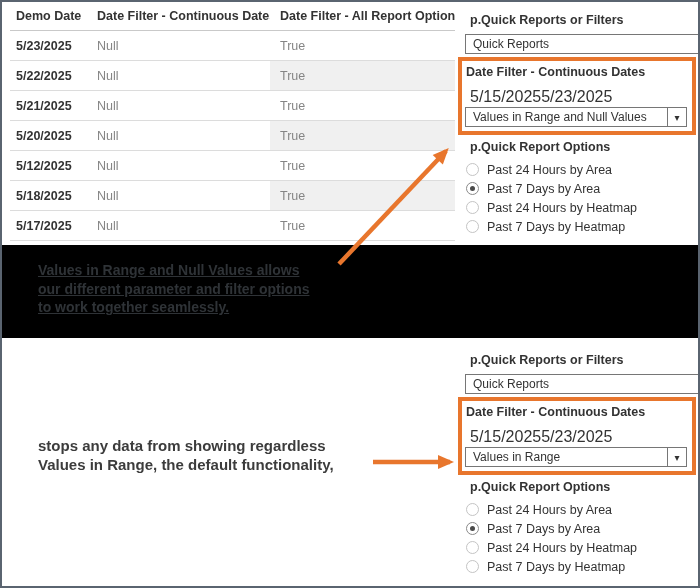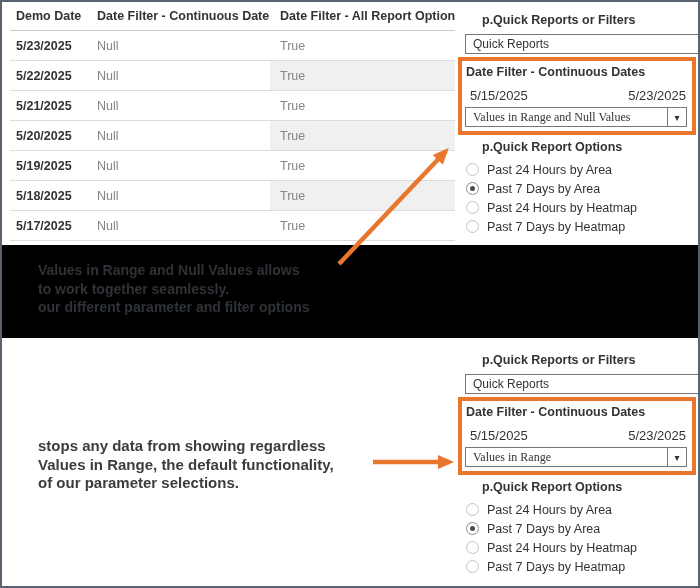--- a/index.html
+++ b/index.html
@@ -18,39 +18,39 @@
   .cells { position:absolute; inset:0; display:grid; grid-template-columns:14px 81px 173px 185px; align-items:center; }
   .cell { font-size:12.5px; white-space:nowrap; overflow:hidden; }
   .cell.h { font-weight:bold; color:#333; }
   .cell.date { font-weight:bold; color:#333; }
   .cell.val { color:#858585; }
   .cell.c3 { padding-left:10px; }
 
   
   .black-band { position:absolute; left:2px; top:245px; width:696px; height:93px; background:#000; }
   .black-band .txt { position:absolute; left:36px; top:16px; font-size:14px; font-weight:bold;
-                     color:#2F3337; line-height:18.5px; }
+                     color:#2F3337; line-height:18.5px;text-decoration:underline; }
 
   
   .bottom-note { position:absolute; left:38px; top:437px; font-size:15px; font-weight:bold;
                  color:#3C3C3C; line-height:18.5px; }
 
   
   .panel { position:absolute; left:458px; width:240px; }
-  .p-head { margin:12px 0 6px 24px; font-size:12.5px; font-weight:bold; color:#333; height:16px; line-height:16px; white-space:nowrap; }
+  .p-head { margin:12px 0 6px 12px; font-size:12.5px; font-weight:bold; color:#333; height:16px; line-height:16px; white-space:nowrap; }
   .dropdown { margin-left:7px; width:256px; height:20px; border:1px solid #767676; background:#fff;
               display:flex; align-items:stretch; cursor:default; }
   .dd-text { flex:1; font-size:12px; color:#333; line-height:18px; padding-left:7px; white-space:nowrap; overflow:hidden; }
   .dd-btn { width:19px; border-left:1px solid #767676; display:flex; align-items:center; justify-content:center;
             font-size:10px; color:#333; }
   .orange-box { margin-top:3px; width:238px; border:4px solid #E8762D; background:#fff; padding:3px 0 4px 0; }
   .ob-title { margin-left:4px; height:16px; line-height:16px; font-size:12.5px; font-weight:bold; color:#333; white-space:nowrap; }
-  .ob-dates { display:flex; justify-content:space-between; margin:8px 6px 0 8px; height:15px;
-              font-size:13px; color:#333; }
-  .orange-box .dropdown { margin-top:4px; margin-left:3px; width:222px;font-family:Liberation Serif, serif; }
+  .ob-dates { display:flex; justify-content:flex-start; margin:8px 6px 0 8px; height:15px;
+              font-size:16px; color:#333; }
+  .orange-box .dropdown { margin-top:4px; margin-left:3px; width:222px; }
   .p-head.opts { margin-top:4px; margin-bottom:8px; }
   .radio-row { display:flex; align-items:center; margin:0 0 6px 8px; height:13px; cursor:default; }
   .radio { width:13px; height:13px; border-radius:50%; border:1px solid #C4C4C4; background:#fff; flex:0 0 13px; }
   .radio.checked { border-color:#8A8A8A; position:relative; }
   .radio.checked::after { content:""; position:absolute; left:3px; top:3px; width:5px; height:5px;
                           border-radius:50%; background:#4B4B4B; }
   .r-label { margin-left:8px; font-size:12.5px; color:#333; white-space:nowrap; }
 
   
   .arrows { position:absolute; left:0; top:0; z-index:40; pointer-events:none; }
@@ -113,21 +113,21 @@
         <div class="cell val">Null</div>
         <div class="cell val c3">True</div>
       </div>
     </div>
 
     <div class="trow">
       <div class="band-fill"></div>
       <div class="row-line"></div>
       <div class="cells">
         <div></div>
-        <div class="cell date">5/19/2025</div>
+        <div class="cell date">5/12/2025</div>
         <div class="cell val">Null</div>
         <div class="cell val c3">True</div>
       </div>
     </div>
 
     <div class="trow">
       <div class="band-fill banded"></div>
       <div class="row-line"></div>
       <div class="cells">
         <div></div>
@@ -145,29 +145,28 @@
         <div class="cell date">5/17/2025</div>
         <div class="cell val">Null</div>
         <div class="cell val c3">True</div>
       </div>
     </div>
   </div>
 
   <div class="black-band">
     <div class="txt">
       <div>Values in Range and Null Values allows</div>
+      <div>our different parameter and filter options</div>
       <div>to work together seamlessly.</div>
-      <div>our different parameter and filter options</div>
     </div>
   </div>
 
   <div class="bottom-note">
     <div>stops any data from showing regardless</div>
     <div>Values in Range, the default functionality,</div>
-    <div>of our parameter selections.</div>
   </div>
 
   <div class="panel" style="top:0">
     <div class="p-head">p.Quick Reports or Filters</div>
     <div class="dropdown">
       <span class="dd-text">Quick Reports</span>
       <span class="dd-btn">▾</span>
     </div>
     <div class="orange-box">
       <div class="ob-title">Date Filter - Continuous Dates</div>

